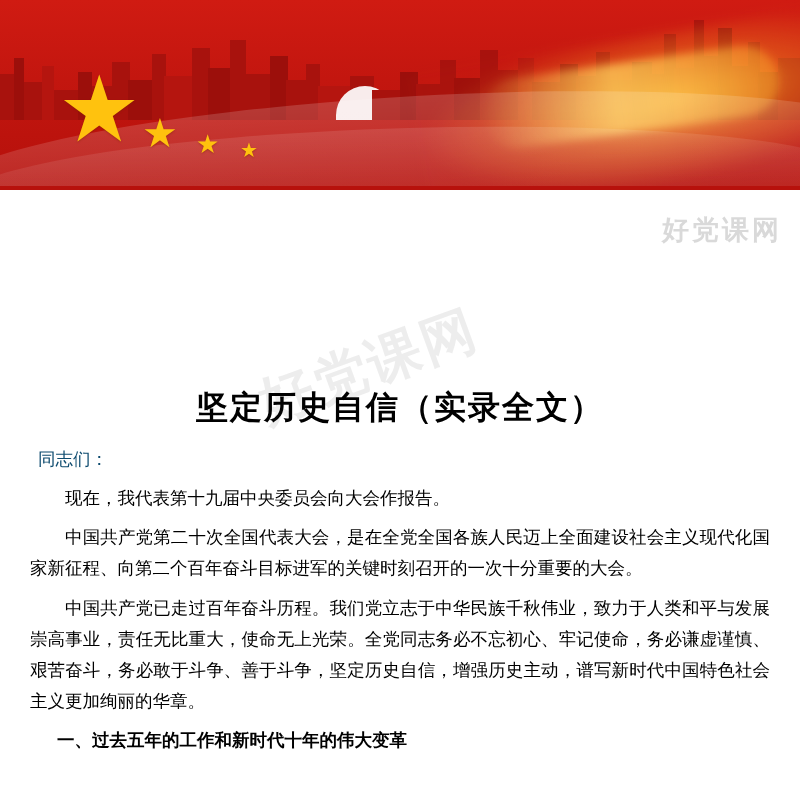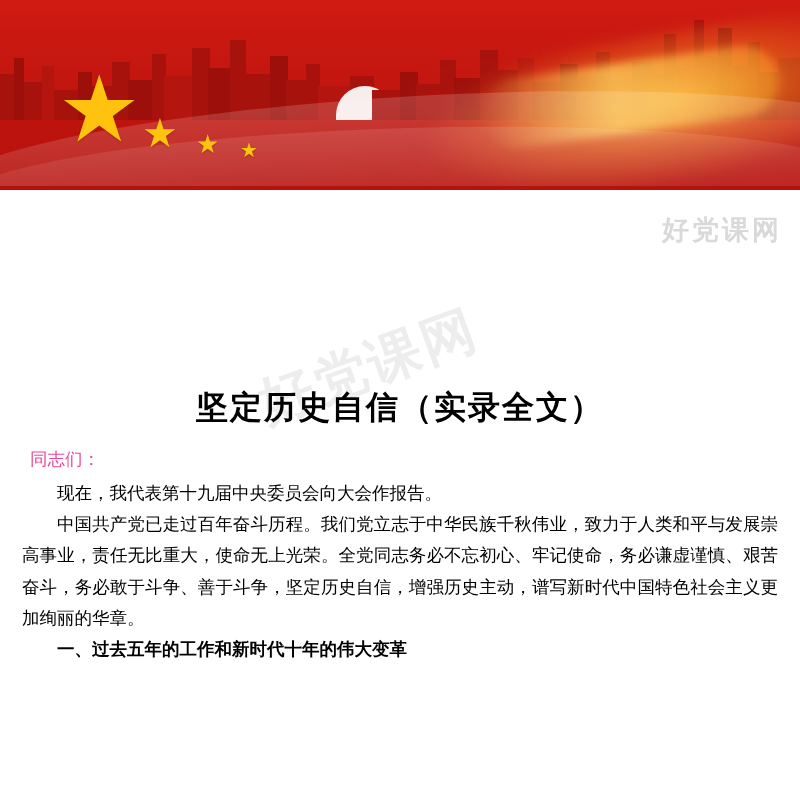--- a/index.html
+++ b/index.html
@@ -155,28 +155,28 @@
     text-align: center;
     font-size: 32px;
     font-weight: bold;
     letter-spacing: 2px;
     margin: 196px 0 14px 0;
     color: #000000;
     font-family: "Liberation Serif", "DejaVu Serif", serif;
   }
   .salutation {
     font-size: 17.5px;
-    color: #ec4899;
-    margin: 0 0 3px 8px;
+    color: #0c4a6e;
+    margin: 0 0 3px 16px;
     line-height: 1.78;
   }
   .para {
     font-size: 17.5px;
     color: #000;
-    margin: 0;
+    margin: 8px;
     line-height: 1.78;
     text-indent: 2em;
     text-align: justify;
     text-justify: inter-ideograph;
   }
   .heading {
     font-size: 17.5px;
     color: #000;
     margin: 0;
     line-height: 1.78;
@@ -253,17 +253,18 @@
 
 <div class="wm wm-1">好党课网</div>
 <div class="wm wm-2">好党课网</div>
 
 <div class="doc">
   <h1 class="doc-title">坚定历史自信（实录全文）</h1>
 
   <p class="salutation">同志们：</p>
 
   <p class="para">现在，我代表第十九届中央委员会向大会作报告。</p>
+  <p class="para">中国共产党第二十次全国代表大会，是在全党全国各族人民迈上全面建设社会主义现代化国家新征程、向第二个百年奋斗目标进军的关键时刻召开的一次十分重要的大会。</p>
   <p class="para">中国共产党已走过百年奋斗历程。我们党立志于中华民族千秋伟业，致力于人类和平与发展崇高事业，责任无比重大，使命无上光荣。全党同志务必不忘初心、牢记使命，务必谦虚谨慎、艰苦奋斗，务必敢于斗争、善于斗争，坚定历史自信，增强历史主动，谱写新时代中国特色社会主义更加绚丽的华章。</p>
 
   <p class="heading">一、过去五年的工作和新时代十年的伟大变革</p>
 
 </div>
 
 </body></html>

